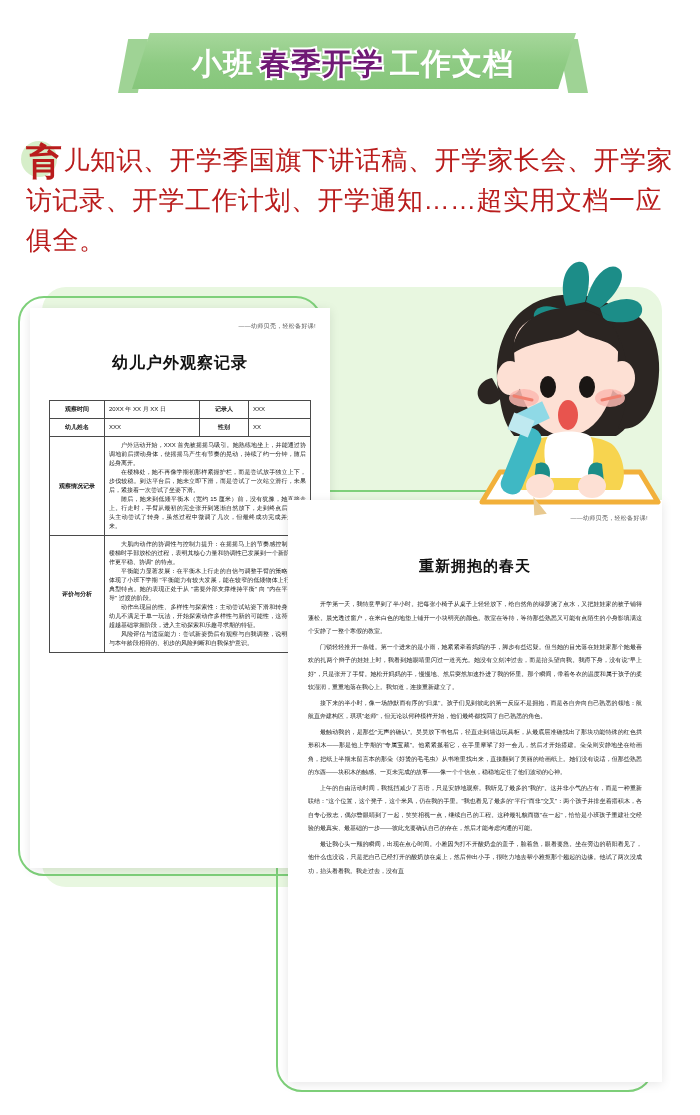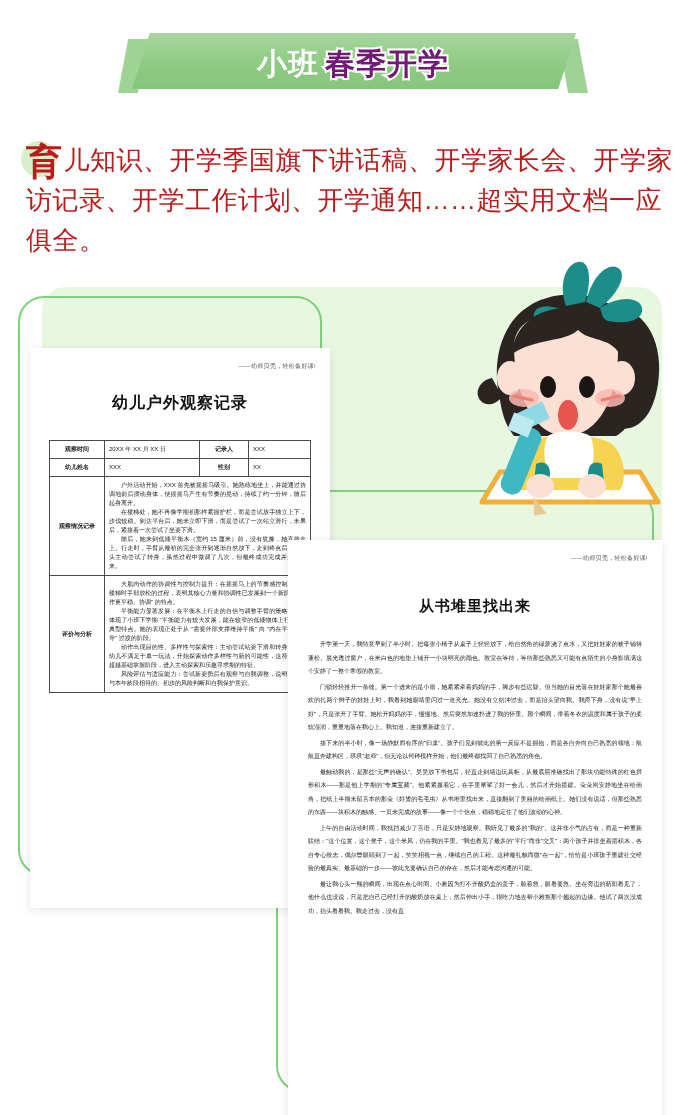--- a/index.html
+++ b/index.html
@@ -73,21 +73,20 @@
     background:transparent;
   }
   .frame-1{left:18px;top:296px;width:300px;height:576px;}
   .frame-2{left:276px;top:490px;width:374px;height:598px;}
 
   
   .sheet{
     position:absolute;background:#ffffff;
     box-shadow:0 2px 10px rgba(0,0,0,.10);
     overflow:hidden;
-    margin-top:40px;
   }
   .sheet-1{left:30px;top:308px;width:300px;height:560px;}
   .sheet-2{left:288px;top:500px;width:374px;height:582px;}
 
   .doc-head{
     text-align:right;font-size:6px;color:#555;
     padding:14px 14px 0 0;letter-spacing:.3px;
   }
   .doc-title{
     text-align:center;font-weight:bold;color:#111;
@@ -127,20 +126,21 @@
 </head>
 <body>
 
 <div class="banner-wrap">
   <div class="banner-tail-l"></div>
   <div class="banner-tail-r"></div>
   <div class="banner-body"></div>
   <div class="banner-text">
     <span class="bt-white">小班</span>
     <span class="bt-green">春季开学</span>
+    <span class="bt-white">工作文档</span>
   </div>
 </div>
 
 <div class="intro"><span class="intro-first">育</span><span>儿知识、开学季国旗下讲话稿、开学家长会、开学家访记录、开学工作计划、开学通知……超实用文档一应俱全。</span></div>
 
 <div class="green-panel"></div>
 
 <div class="frame frame-1"></div>
 <div class="frame frame-2"></div>
 
@@ -178,21 +178,21 @@
         <p>动作出现目的性、多样性与探索性：主动尝试站姿下滑和转身，说明幼儿不满足于单一玩法，开始探索动作多样性与新的可能性，这符合其已超越基础掌握阶段，进入主动探索和乐趣寻求期的特征。</p>
         <p>风险评估与适应能力：尝试新姿势后有观察与自我调整，说明其具备与本年龄段相符的、初步的风险判断和自我保护意识。</p>
       </td>
     </tr>
   </tbody>
     </table>
 </div>
 
 <div class="sheet sheet-2">
   <div class="doc-head">——幼师贝壳，轻松备好课!</div>
-  <div class="doc-title doc-title-2">从书堆里找出来</div>
+  <div class="doc-title doc-title-2">重新拥抱的春天</div>
   <div class="doc2-body">
     <p>开学第一天，我特意早到了半小时。把每张小椅子从桌子上轻轻放下，给自然角的绿萝浇了点水，又把娃娃家的被子铺得蓬松。晨光透过窗户，在米白色的地垫上铺开一小块明亮的颜色。教室在等待，等待那些熟悉又可能有点陌生的小身影填满这个安静了一整个寒假的教室。</p>
     <p>门锁轻轻推开一条缝。第一个进来的是小雨，她紧紧牵着妈妈的手，脚步有些迟疑。但当她的目光落在娃娃家那个她最喜欢的扎两个辫子的娃娃上时，我看到她眼睛里闪过一道亮光。她没有立刻冲过去，而是抬头望向我。我蹲下身，没有说"早上好"，只是张开了手臂。她松开妈妈的手，慢慢地、然后突然加速扑进了我的怀里。那个瞬间，带着冬衣的温度和属于孩子的柔软湿润，重重地落在我心上。我知道，连接重新建立了。</p>
     <p>接下来的半小时，像一场静默而有序的"归巢"。孩子们见到彼此的第一反应不是拥抱，而是各自奔向自己熟悉的领地：航航直奔建构区，琪琪"老师"，但无论以何种模样开始，他们最终都找回了自己熟悉的角色。</p>
     <p>最触动我的，是那些"无声的确认"。昊昊放下书包后，径直走到墙边玩具柜，从最底层准确找出了那块功能特殊的红色拱形积木——那是他上学期的"专属宝藏"。他紧紧攥着它，在手里摩挲了好一会儿，然后才开始搭建。朵朵则安静地坐在绘画角，把纸上半期末留言本的那朵《好烫的毛毛虫》从书堆里找出来，直接翻到了美丽的绘画纸上。她们没有说话，但那些熟悉的东西——块积木的触感、一页未完成的故事——像一个个信点，稳稳地定住了他们波动的心神。</p>
     <p>上午的自由活动时间，我抵挡减少了言语，只是安静地观察。我听见了最多的"我的"。这并非小气的占有，而是一种重新联结："这个位置，这个凳子，这个米风，仍在我的手里。"我也看见了最多的"平行"而非"交叉"：两个孩子并排坐着搭积木，各自专心致志，偶尔瞥眼睛到了一起，笑笑相视一点，继续自己的工程。这种最礼貌而微"在一起"，恰恰是小班孩子重建社交经验的最真实、最基础的一步——彼此充要确认自己的存在，然后才能考虑沟通的可能。</p>
     <p>最让我心头一颤的瞬间，出现在点心时间。小雅因为打不开酸奶盒的盖子，脸着急，眼看要急。坐在旁边的萌阳看见了，他什么也没说，只是把自己已经打开的酸奶放在桌上，然后伸出小手，很吃力地去帮小雅抠那个翘起的边缘。他试了两次没成功，抬头看看我。我走过去，没有直</p>
   </div>
 </div>
 

